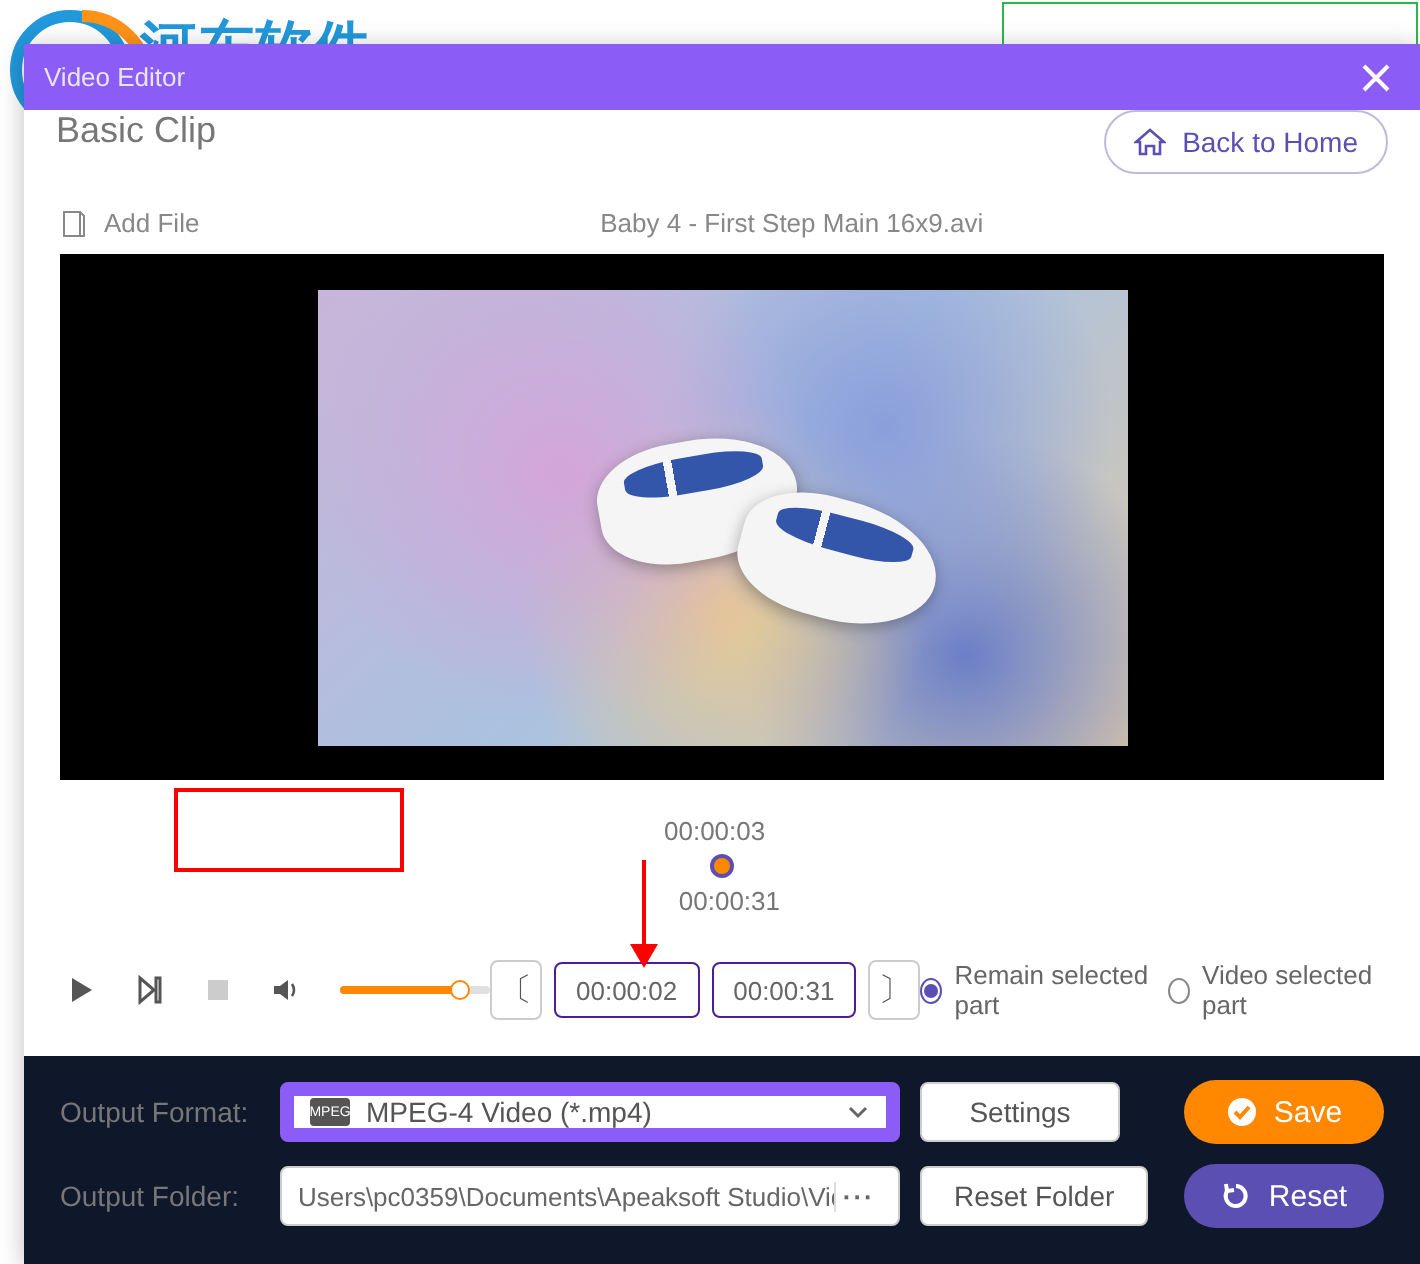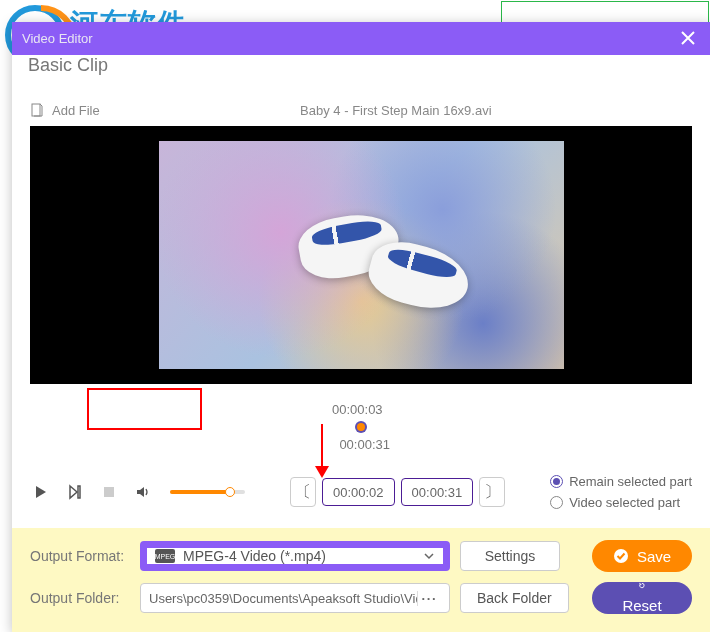--- a/index.html
+++ b/index.html
@@ -47,37 +47,37 @@
 .play-controls { display:flex; align-items:center; gap:12px; }
 .ctrl-btn { width:22px; height:22px; display:flex; align-items:center; justify-content:center; cursor:pointer; color:#555; }
 .ctrl-btn.disabled { color:#ccc; }
 .ctrl-btn svg { width:16px; height:16px; }
 .vol-slider { width:75px; height:4px; background:#e0e0e0; position:relative; border-radius:2px; margin-left:4px; }
 .vol-slider .fill { position:absolute; left:0; top:0; height:100%; width:80%; background:#ff8800; border-radius:2px; }
 .vol-slider .thumb { position:absolute; left:80%; top:50%; width:10px; height:10px; background:#fff; border:1px solid #ff8800; border-radius:50%; transform:translate(-50%,-50%); cursor:pointer; }
 .clip-controls { display:flex; align-items:center; gap:6px; margin-left:auto; margin-right:auto; }
 .bracket-btn { width:26px; height:30px; border:1px solid #ccc; border-radius:4px; background:#fff; display:flex; align-items:center; justify-content:center; cursor:pointer; font-family:monospace; color:#555; font-size:16px; }
 .time-box { height:28px; padding:0 10px; border:1px solid #4c1d95; border-radius:4px; display:flex; align-items:center; font-size:13px; color:#666; background:#fff; }
-.radio-group { display:flex; flex-direction:column; gap:6px; font-size:13px; color:#666; }
+.radio-group { display:flex; flex-direction:row; gap:6px; font-size:13px; color:#666; }
 .radio-group label { display:flex; align-items:center; gap:6px; cursor:pointer; }
 .radio { width:13px; height:13px; border:1.5px solid #5c4fb3; border-radius:50%; display:inline-flex; align-items:center; justify-content:center; }
 .radio.selected::after { content:''; width:7px; height:7px; background:#5c4fb3; border-radius:50%; }
 .radio.empty { border-color:#888; }
-.output-area { background:#fef9c3; padding:12px 18px 18px 18px; display:flex; flex-direction:column; gap:10px; }
+.output-area { background:#0f172a; padding:12px 18px 18px 18px; display:flex; flex-direction:column; gap:10px; }
 .output-row { display:flex; align-items:center; gap:10px; }
 .out-label { font-size:14px; color:#777; width:100px; }
 .select-box { flex:1; height:30px; border:7px solid #8b5cf6; border-radius:4px; background:#fff; display:flex; align-items:center; padding:0 8px; gap:8px; font-size:14px; color:#555; cursor:pointer; max-width:310px; }
 .select-box .mpeg-icon { width:20px; height:14px; background:#555; color:#fff; font-size:7px; display:flex; align-items:center; justify-content:center; border-radius:2px; }
 .select-box .chev { margin-left:auto; }
 .folder-box { flex:1; height:30px; border:1px solid #ccc; border-radius:4px; background:#fff; display:flex; align-items:center; padding:0 8px; font-size:13px; color:#666; max-width:310px; }
 .folder-box .dots { margin-left:auto; width:26px; text-align:center; border-left:1px solid #ddd; cursor:pointer; font-weight:bold; letter-spacing:1px; }
 .std-btn { height:30px; padding:0 16px; border:1px solid #ccc; border-radius:4px; background:#fff; font-size:14px; color:#555; cursor:pointer; min-width:100px; }
 .action-btn { height:32px; width:100px; border:none; border-radius:16px; color:#fff; font-size:15px; display:flex; align-items:center; justify-content:center; gap:8px; cursor:pointer; margin-left:auto; }
 .action-btn.save { background:#ff8800; }
-.action-btn.reset { background:#5c4fb3;flex-direction:column; }
+.action-btn.reset { background:#5c4fb3; }
 </style>
 </head>
 <body>
 
 <div class="bg-logo">
   <div class="circle"></div>
   <div class="txt1">河东软件园</div>
   <div class="txt2">www.pc0359.cn</div>
 </div>
 <div class="green-top"></div>
@@ -89,20 +89,26 @@
     <span class="title">Video Editor</span>
     <div class="close">
       <svg viewBox="0 0 14 14">
           <path d="M1 1 L13 13 M13 1 L1 13" stroke="#fff" stroke-width="2" fill="none"></path>
         </svg>
     </div>
   </div>
 
   <div class="header">
     <span class="clip-label">Basic Clip</span>
+    <button class="btn-home">
+      <svg width="16" height="14" viewBox="0 0 16 14">
+          <path d="M8 1 L15 7 L13 7 L13 13 L10 13 L10 9 L6 9 L6 13 L3 13 L3 7 L1 7 Z" fill="none" stroke="#5c4fb3" stroke-width="1.3"></path>
+        </svg>
+      <span>Back to Home</span>
+    </button>
   </div>
 
   <div class="filerow">
     <div class="addfile">
       <svg width="14" height="14" viewBox="0 0 14 14">
           <rect x="2" y="1" width="8" height="12" fill="none" stroke="#888"></rect>
           <path d="M10 1 L12 3 L12 13 L4 13" fill="none" stroke="#888"></path>
         </svg>
       <span>Add File</span>
     </div>
@@ -210,21 +216,21 @@
           </svg>
         <span>Save</span>
       </button>
     </div>
     <div class="output-row">
       <span class="out-label">Output Folder:</span>
       <div class="folder-box">
         <span style="overflow:hidden;white-space:nowrap;">Users\pc0359\Documents\Apeaksoft Studio\Video</span>
         <span class="dots">···</span>
       </div>
-      <button class="std-btn">Back Folder</button>
+      <button class="std-btn">Reset Folder</button>
       <button class="action-btn reset">
         <svg width="16" height="16" viewBox="0 0 16 16">
             <path d="M8 3 A5 5 0 1 1 3.5 5.5" fill="none" stroke="#fff" stroke-width="2"></path>
             <path d="M3 2 L3.5 5.5 L7 5" fill="none" stroke="#fff" stroke-width="2"></path>
           </svg>
         <span>Reset</span>
       </button>
     </div>
   </div>
 

